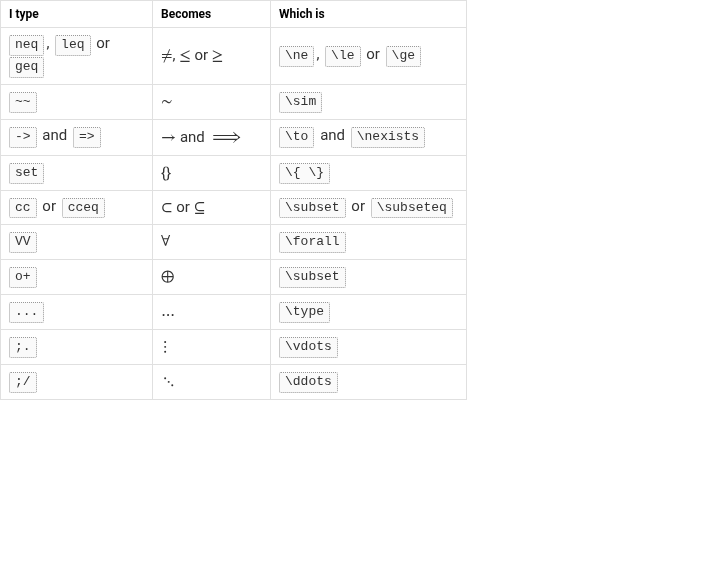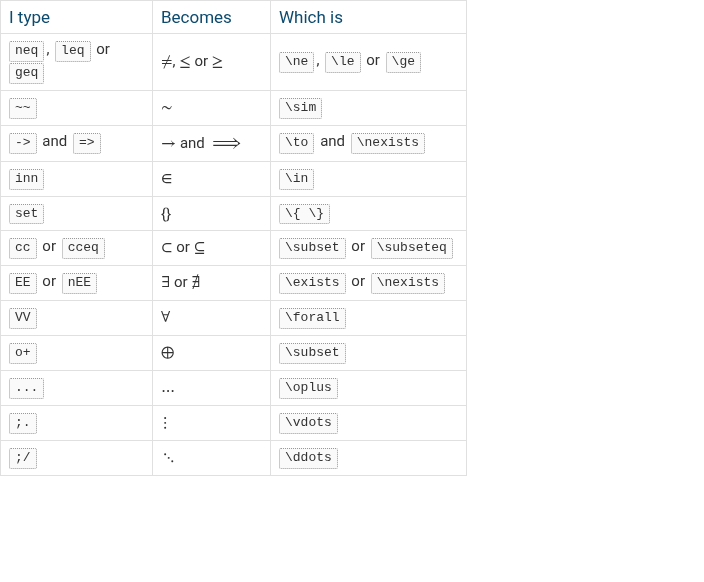--- a/index.html
+++ b/index.html
@@ -15,23 +15,23 @@
     width: 466px;
     table-layout: fixed;
   }
   th, td {
     border: 1px solid #e0e0e0;
     padding: 6px 8px;
     text-align: left;
     vertical-align: middle;
   }
   th {
-    color: #0c4a6e;
-    font-weight: 400;
-    font-size: 17px;
+    color: #000000;
+    font-weight: 700;
+    font-size: 12px;
     background: #fff;
     white-space: nowrap;
   }
   col.c0 { width: 152px; }
   col.c1 { width: 118px; }
   col.c2 { width: 196px; }
   .kbd {
     display: inline-block;
     padding: 1px 5px;
     border: 1px dotted #999;
@@ -80,53 +80,43 @@
         <td><span class="kbd">~~</span></td>
         <td><span class="sym">∼</span></td>
         <td><span class="kbd">\sim</span></td>
       </tr>
       <tr>
         <td><span class="kbd">-&gt;</span><span class="sep"> and </span><span class="kbd">=&gt;</span></td>
         <td><span class="sym">→</span> and &nbsp;<span class="arrow-long">⟹</span></td>
         <td><span class="kbd">\to</span><span class="sep"> and </span><span class="kbd">\nexists</span></td>
       </tr>
       <tr>
-        <td><span class="kbd">inn</span></td>
-        <td><span class="sym">∈</span></td>
-        <td><span class="kbd">\in</span></td>
-      </tr>
-      <tr>
         <td><span class="kbd">set</span></td>
         <td>{}</td>
         <td><span class="kbd">\{ \}</span></td>
       </tr>
       <tr>
         <td><span class="kbd">cc</span><span class="sep"> or </span><span class="kbd">cceq</span></td>
         <td><span class="sym">⊂</span> or <span class="sym">⊆</span></td>
         <td><span class="kbd">\subset</span><span class="sep"> or </span><span class="kbd">\subseteq</span></td>
-      </tr>
-      <tr>
-        <td><span class="kbd">EE</span><span class="sep"> or </span><span class="kbd">nEE</span></td>
-        <td><span class="sym">∃</span> or <span class="sym">∄</span></td>
-        <td><span class="kbd">\exists</span><span class="sep"> or </span><span class="kbd">\nexists</span></td>
       </tr>
       <tr>
         <td><span class="kbd">VV</span></td>
         <td><span class="sym">∀</span></td>
         <td><span class="kbd">\forall</span></td>
       </tr>
       <tr>
         <td><span class="kbd">o+</span></td>
         <td><span class="sym">⊕</span></td>
         <td><span class="kbd">\subset</span></td>
       </tr>
       <tr>
         <td><span class="kbd">...</span></td>
         <td><span class="sym">…</span></td>
-        <td><span class="kbd">\oplus</span></td>
+        <td><span class="kbd">\type</span></td>
       </tr>
       <tr>
         <td><span class="kbd">;.</span></td>
         <td><span class="sym">⋮</span></td>
         <td><span class="kbd">\vdots</span></td>
       </tr>
       <tr>
         <td><span class="kbd">;/</span></td>
         <td><span class="sym">⋱</span></td>
         <td><span class="kbd">\ddots</span></td>

